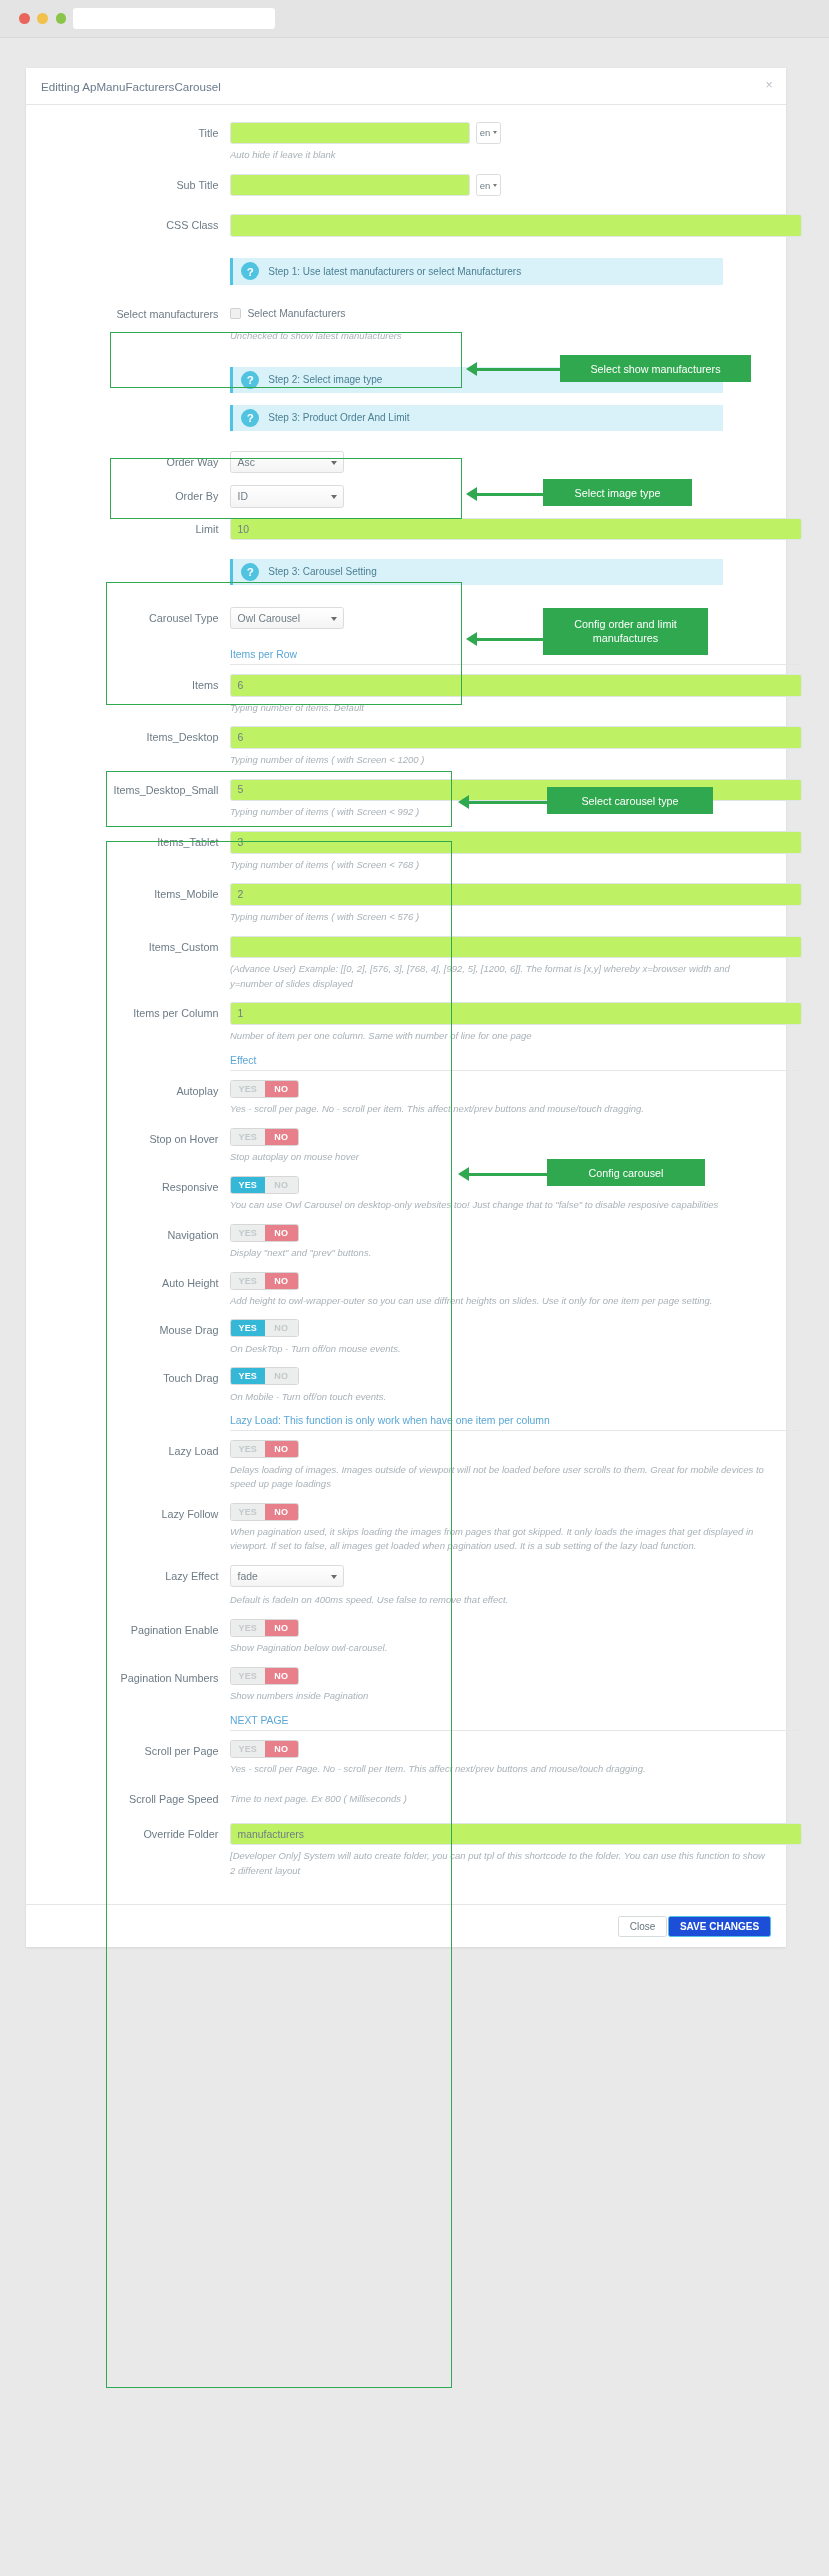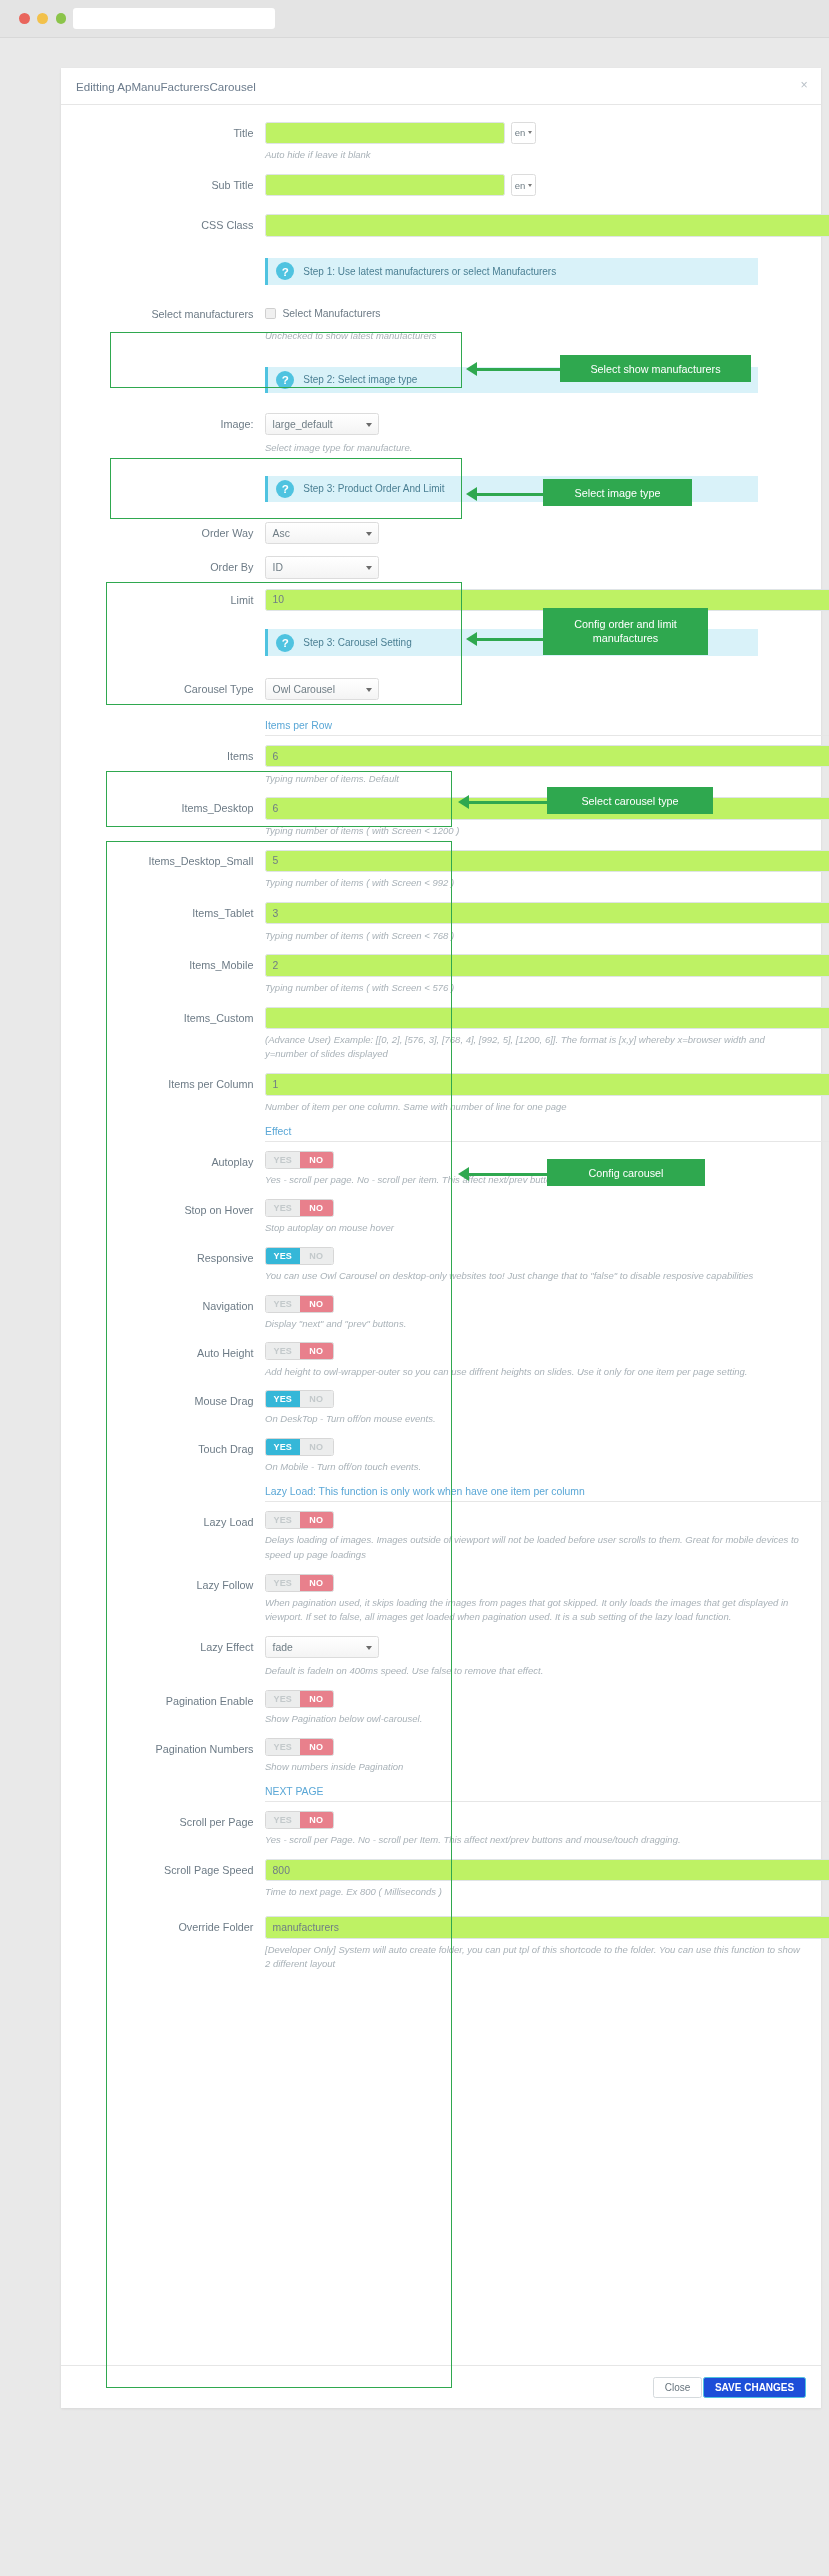--- a/index.html
+++ b/index.html
@@ -28,21 +28,21 @@
   .dot.green{background:#8bc44a;}
   .urlbar {
     position:absolute; left:73px; top:7.5px; width:202px; height:21px;
     background:#fff; border-radius:3.3px;
   }
 
   
   .page-bg { position:absolute; left:0; top:38px; width:829px; height:2538px; background:#e9e9e9; }
 
   .modal {
-    position:absolute; left:61px; top:68px; width:760px; height:2340px;
+    position:absolute; left:26px; top:68px; width:760px; height:1879px;
     background:#ffffff;
     box-shadow:0 0.8px 2.5px rgba(0,0,0,.08);
   }
   .modal-header {
     height:37px; border-bottom:0.8px solid #e6e6e6;
     display:flex; align-items:center; padding:0 15px;
     position:relative;
   }
   .modal-title { font-size:11.6px; color:#6b7b8c; }
   .modal-close {
@@ -245,30 +245,20 @@
         </div>
         <div class="hint">Unchecked to show latest manufacturers</div>
       </div>
     </div>
 
     <div class="banner" style="margin-top:11.6px;">
       <div class="banner-ico">?</div>
       <div class="banner-txt">Step 2: Select image type</div>
     </div>
 
-    <div class="row" style="padding-top:8.3px;">
-      <div class="row-label">Image:</div>
-      <div class="row-field">
-        <div class="sel">
-          <span>large_default</span>
-          <span class="arrow"></span>
-        </div>
-        <div class="hint">Select image type for manufacture.</div>
-      </div>
-    </div>
 
     <div class="banner" style="margin-top:8.3px;">
       <div class="banner-ico">?</div>
       <div class="banner-txt">Step 3: Product Order And Limit</div>
     </div>
 
     <div class="row" style="padding-top:8.3px;">
       <div class="row-label">Order Way</div>
       <div class="row-field" style="margin-bottom:10px;">
         <div class="sel">
@@ -513,21 +503,20 @@
           <div class="yes">YES</div>
           <div class="no">NO</div>
         </div>
         <div class="hint">Yes - scroll per Page. No - scroll per Item. This affect next/prev buttons and mouse/touch dragging.</div>
       </div>
     </div>
 
     <div class="row">
       <div class="row-label">Scroll Page Speed</div>
       <div class="row-field">
-        <input class="txt" style="width: 572px;" value="800">
         <div class="hint">Time to next page. Ex 800 ( Milliseconds )</div>
       </div>
     </div>
 
 
     <div class="row" style="padding-top:5px;">
       <div class="row-label">Override Folder</div>
       <div class="row-field">
         <input class="txt" style="width: 572px;" value="manufacturers">
         <div class="hint last">[Developer Only] System will auto create folder, you can put tpl of this shortcode to the folder. You can use this function to show 2 different layout</div>

